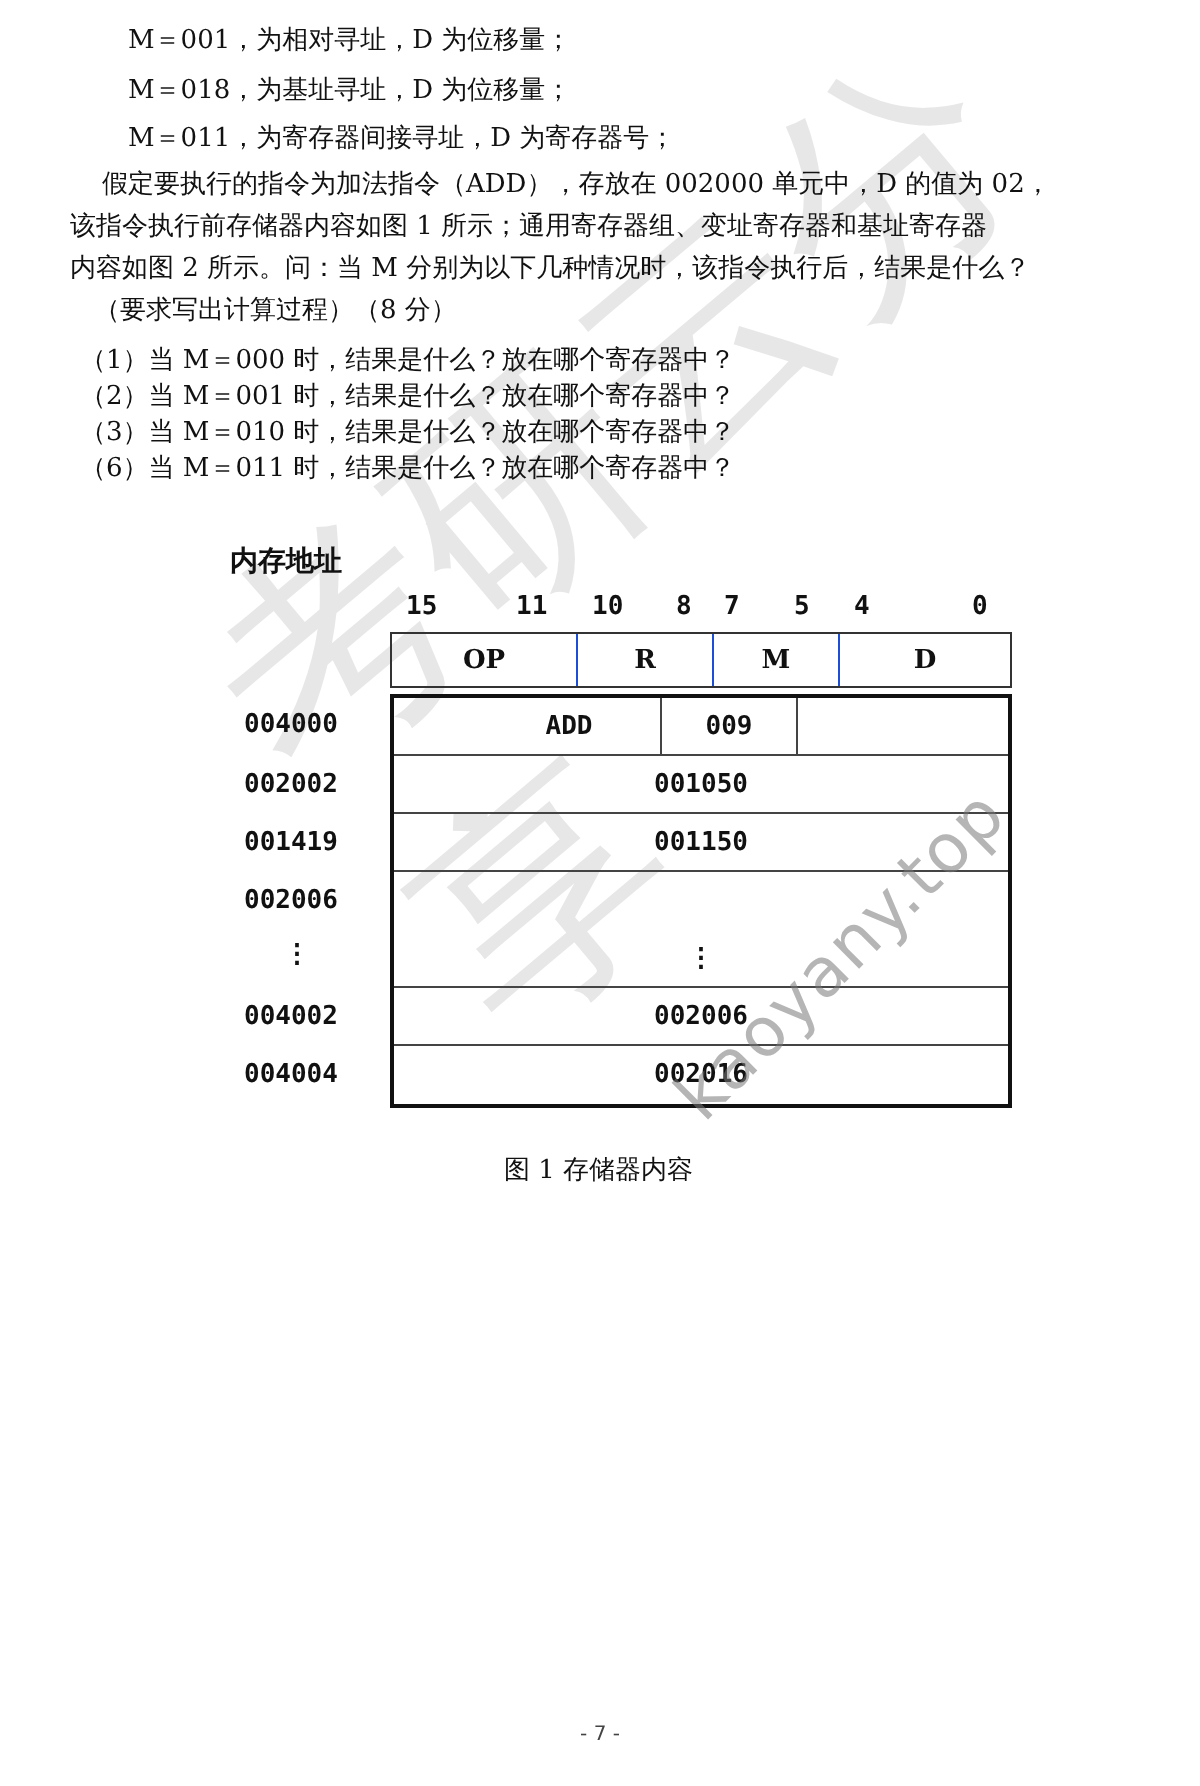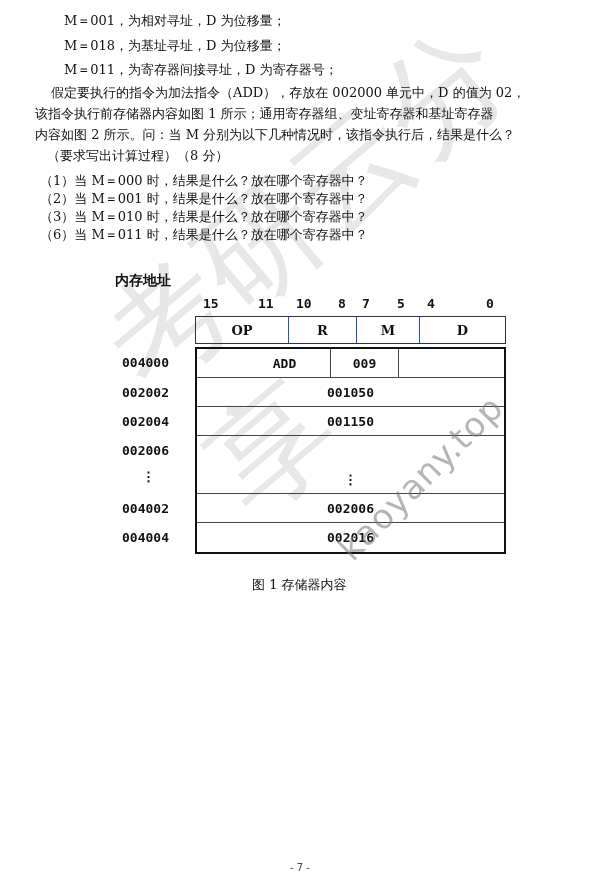--- a/index.html
+++ b/index.html
@@ -67,21 +67,21 @@
 
 <div class="fmt">
   <div style="width:93px">OP</div>
   <div style="width:68px">R</div>
   <div style="width:63px">M</div>
   <div style="width:85px">D</div>
 </div>
 
 <span class="addr" style="top:355px">004000</span>
 <span class="addr" style="top:385px">002002</span>
-<span class="addr" style="top:414px">002004</span>
+<span class="addr" style="top:414px">001419</span>
 <span class="addr" style="top:443px">002006</span>
 <span class="addr" style="top:469px;left:142px">⋮</span>
 <span class="addr" style="top:501px">004002</span>
 <span class="addr" style="top:530px">004004</span>
 
 <div class="mem">
   <div class="row first" style="top:0">
     <span style="width:92px">ADD</span>
     <span style="width:68px">009</span>
     <span style="width:63px"></span>

